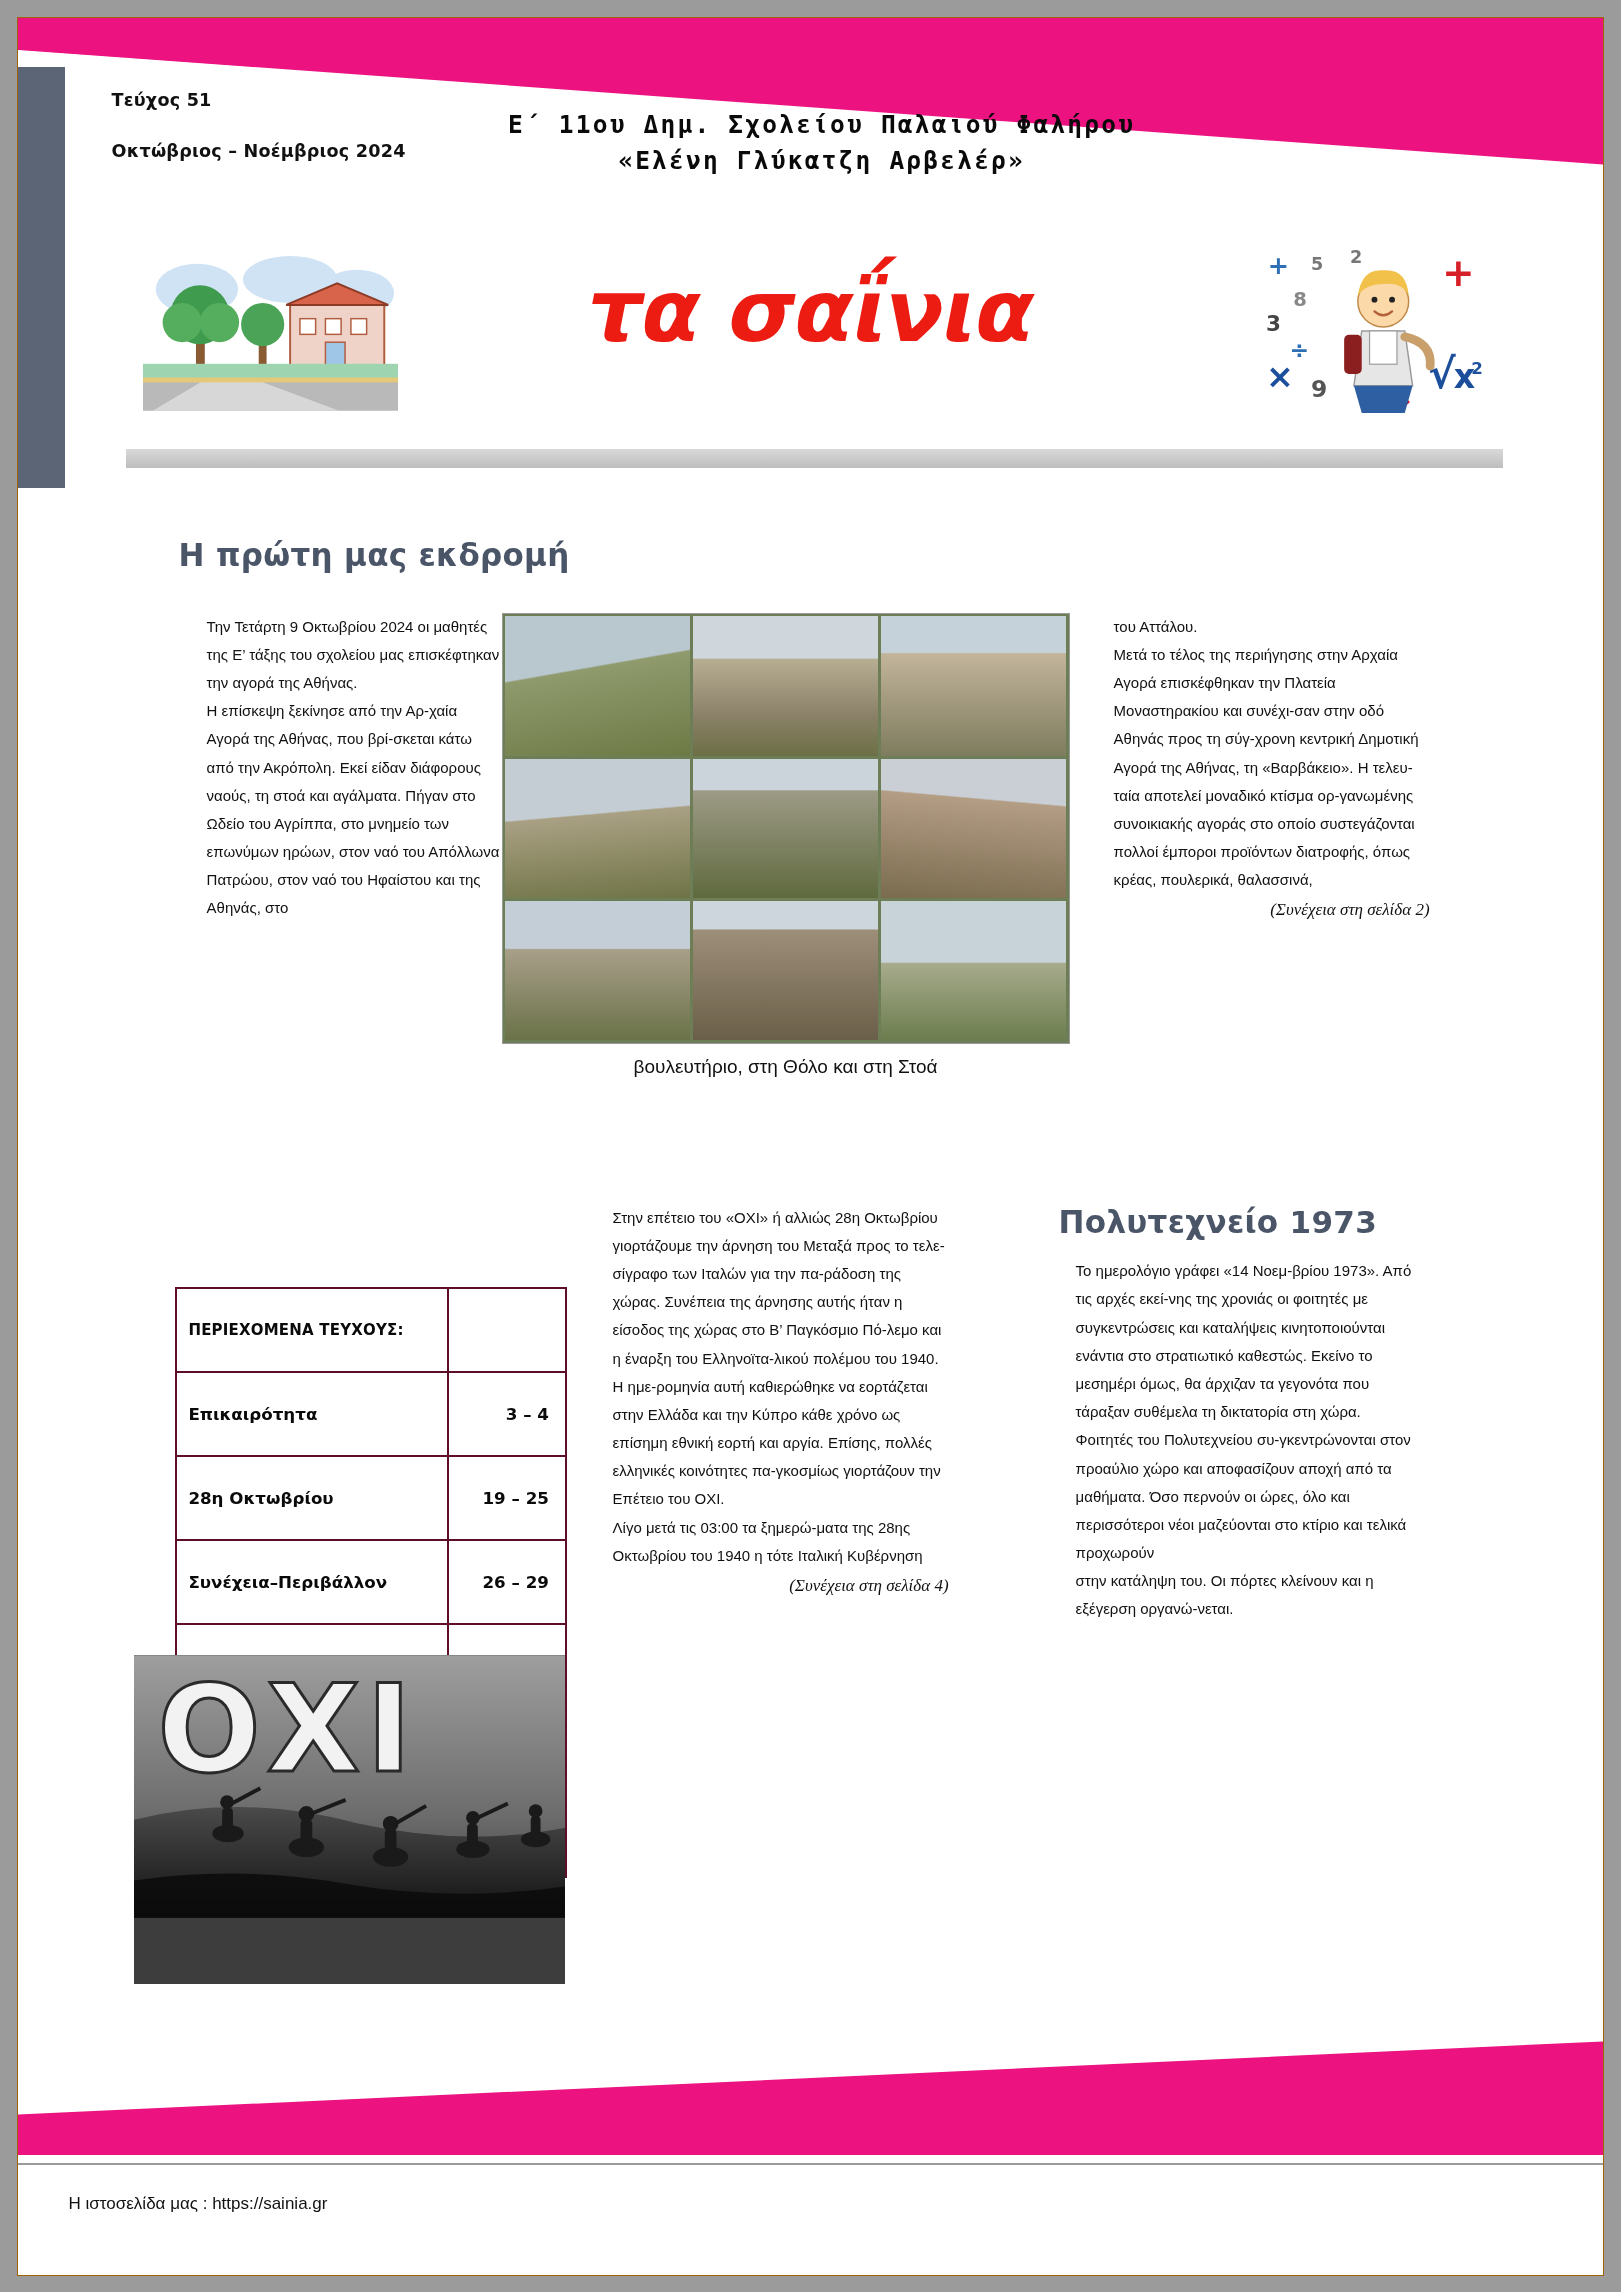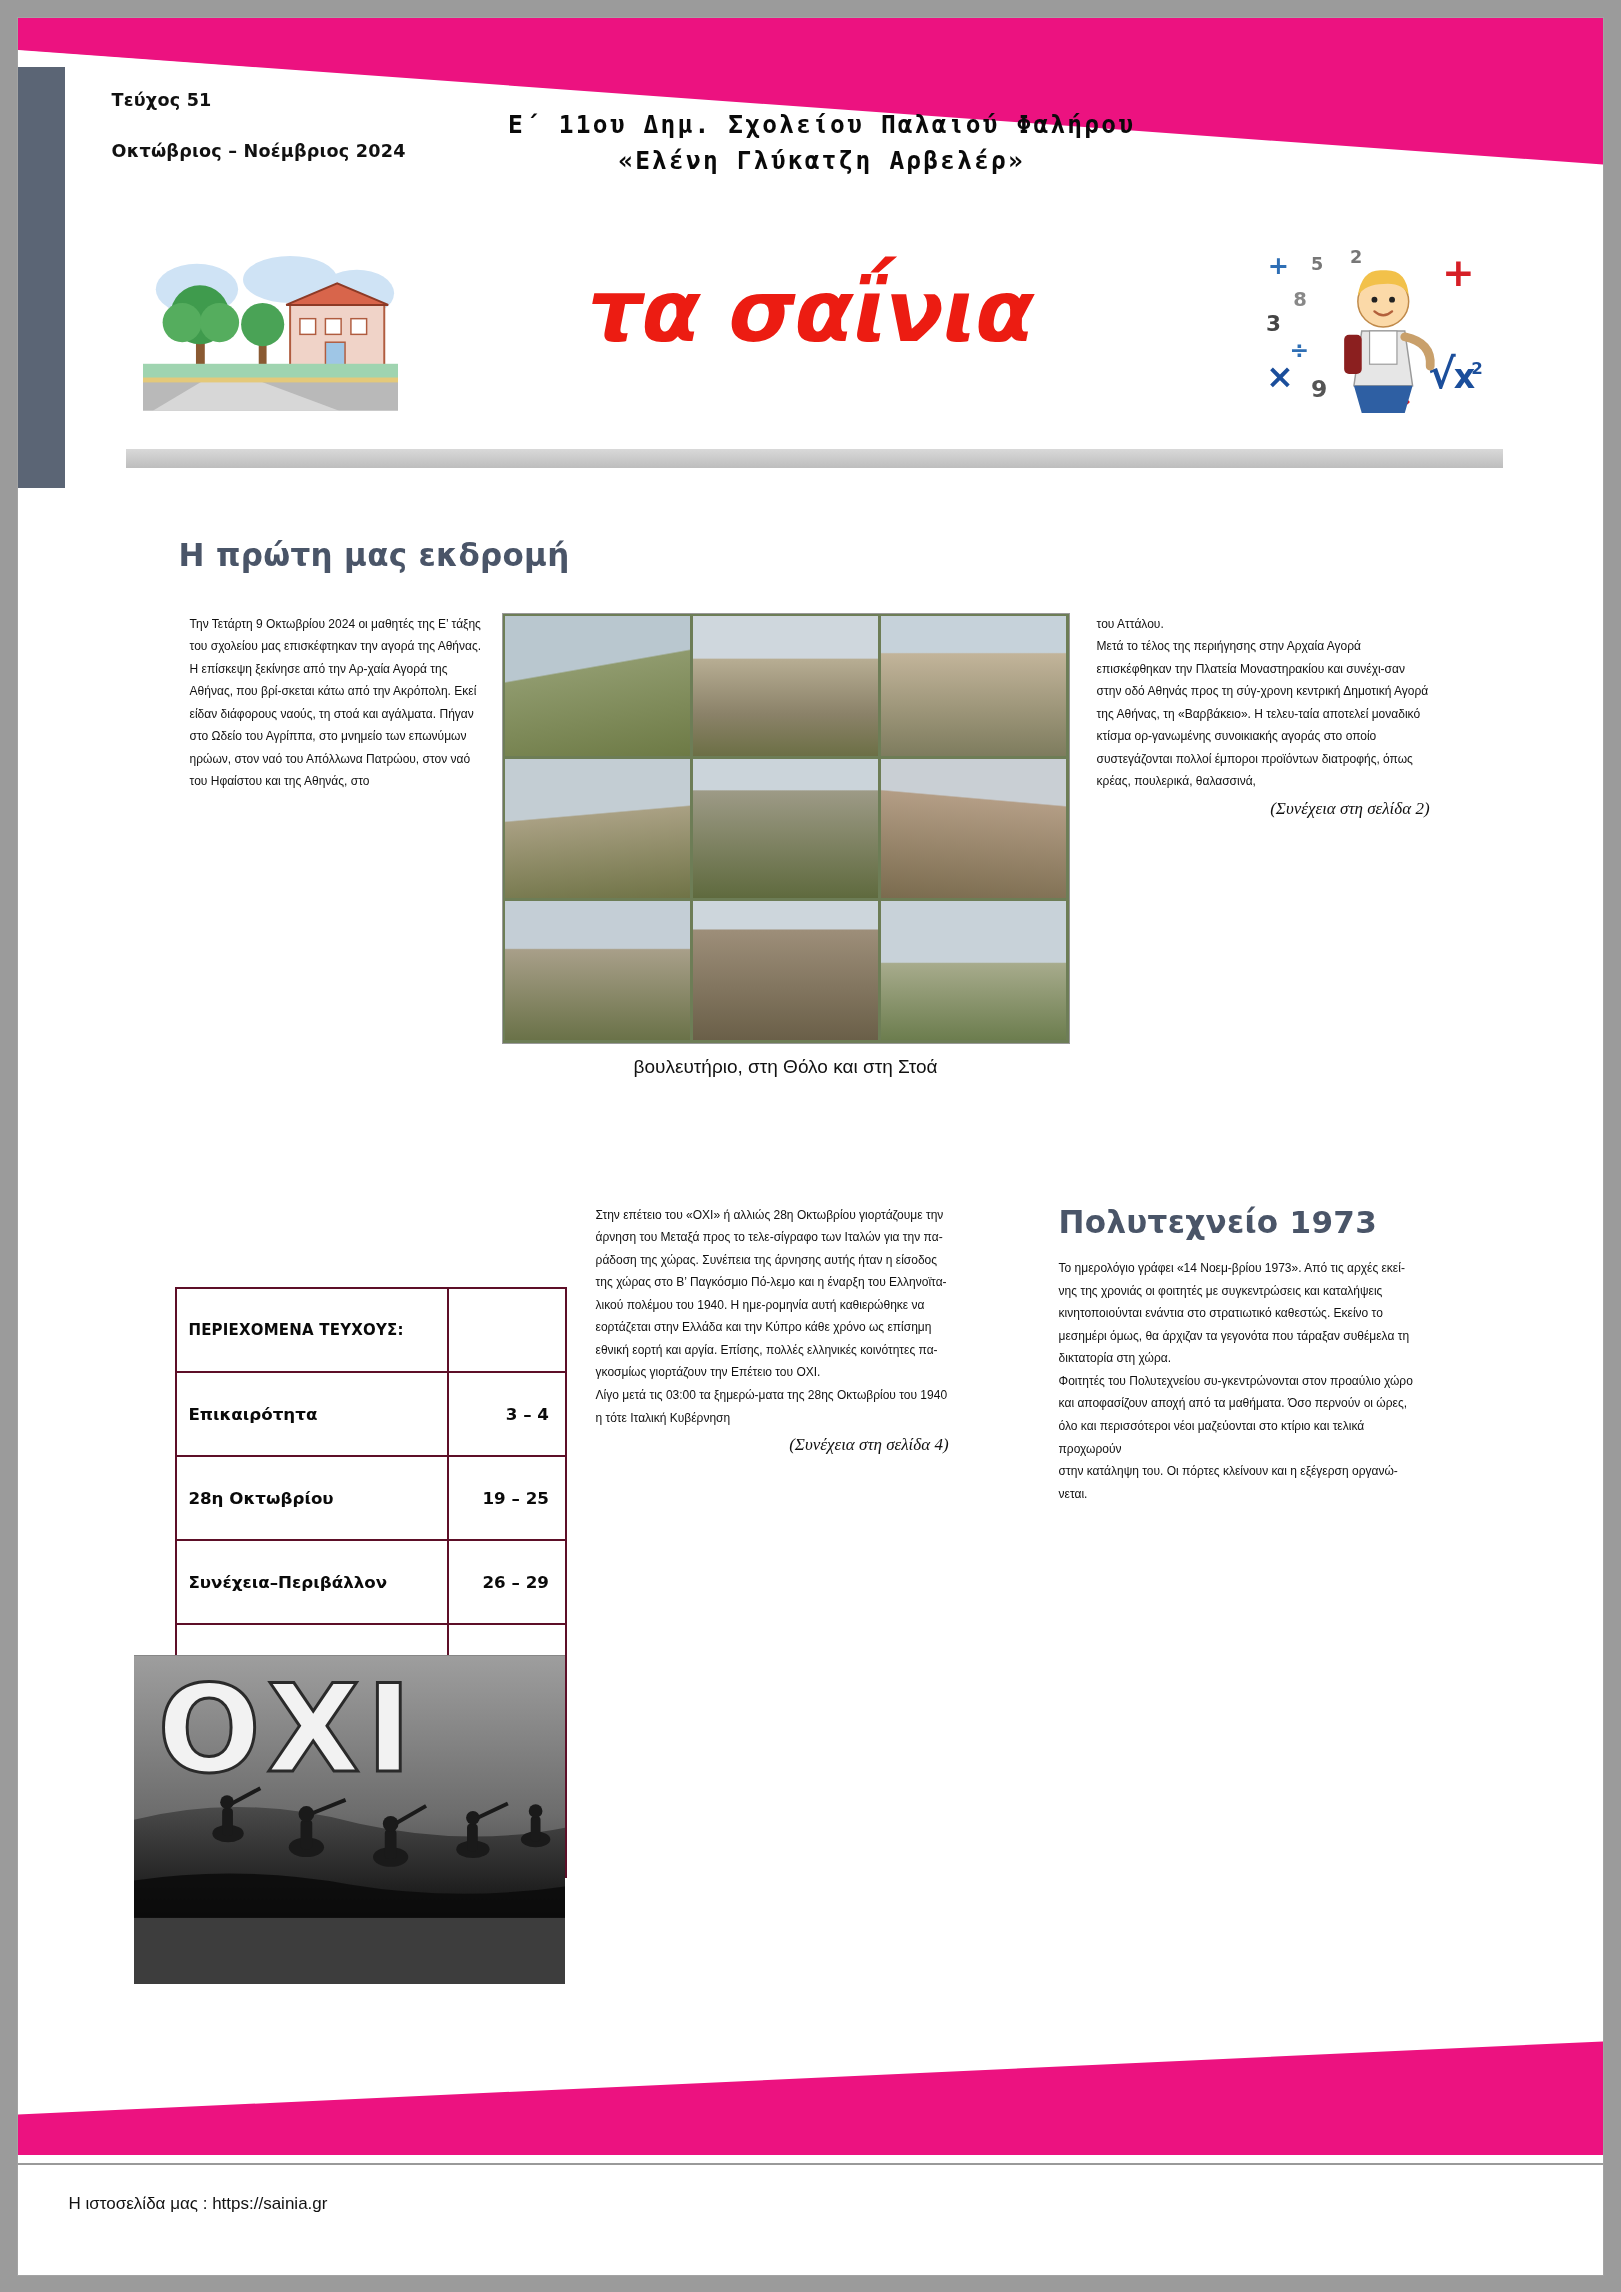--- a/index.html
+++ b/index.html
@@ -3,21 +3,21 @@
 <meta charset="utf-8">
 <title>τα σαΐνια — Τεύχος 51</title>
 <style>
   html,body{margin:0;padding:0;background:#c9c9c9;}
   body{font-family:"Liberation Sans",sans-serif;}
 
   .page{
     position:relative;
     width:1621px;height:2293px;
     margin:0 auto;
-    background:#a3a3a3;
+    background:#a16207;
     overflow:hidden;
     box-sizing:border-box;
   }
   
   .page-frame{
     position:absolute;inset:0;
     border:17.6px solid #9b9b9b;
     box-sizing:border-box;
     pointer-events:none;
     z-index:60;
@@ -119,24 +119,25 @@
     font-family:"DejaVu Sans",sans-serif;
     font-weight:bold;
     font-size:31px;
     color:#4a5568;
     margin:0 0 17.6px 0;
     letter-spacing:0.3px;
   }
 
   .story-body{
     font-family:"Liberation Sans",sans-serif;
-    font-size:12px;
+    font-size:15px;
     line-height:1.88;
     color:#111;
     text-align:left;
+    margin-left:17px;
   }
 
   .contd{
     font-family:"Liberation Serif",serif;
     font-style:italic;
     font-size:17px;
     color:#111;
     text-align:right;
     margin-top:5.9px;
   }

